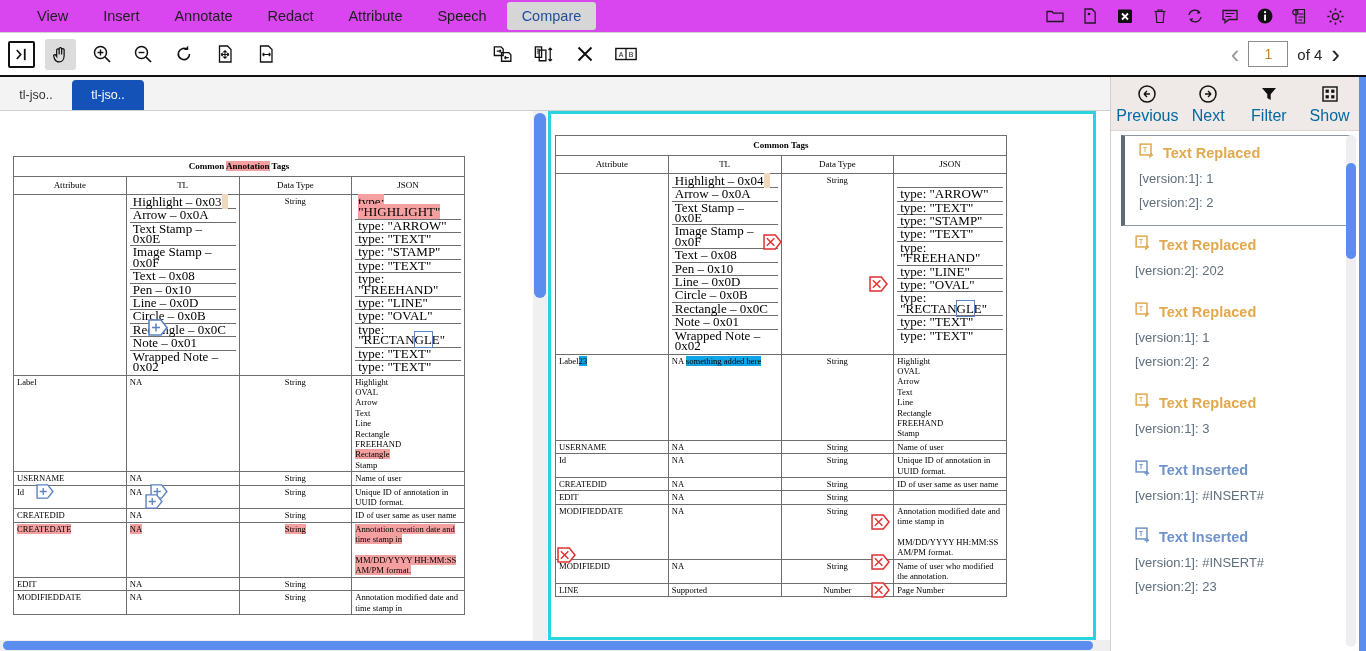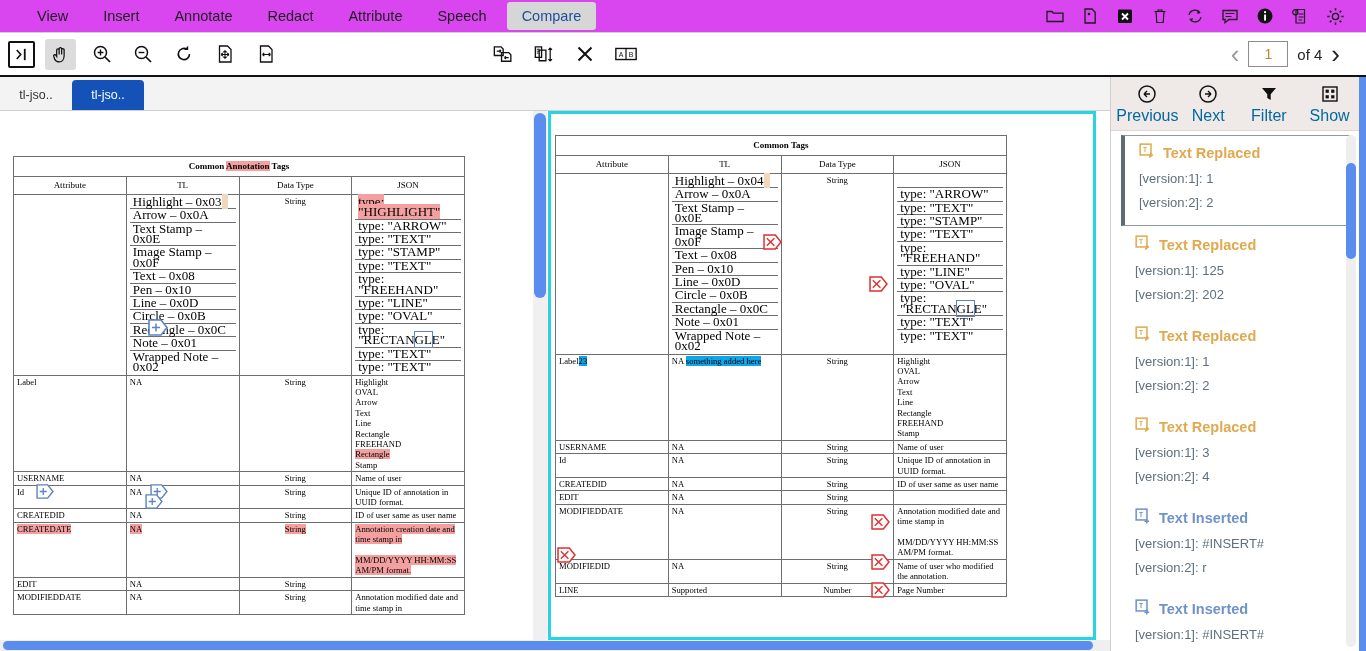--- a/index.html
+++ b/index.html
@@ -732,21 +732,20 @@
         </div>
         <div class="chg">
           <div class="chg-title replaced">
             <span><svg width="17" height="16" viewBox="0 0 18 17">
                 <rect x="1.2" y="1.2" width="11.5" height="11.5" fill="none" stroke="#e0a94f" stroke-width="1.6"></rect>
                 <text x="4.3" y="9.6" font-family="Liberation Sans, sans-serif" font-size="7" fill="#e0a94f">T</text>
                 <path d="M12.2 10.6l2.6 2.6M11 15.5l1.6-4 1.4 1.4z" stroke="#e0a94f" stroke-width="1.3" fill="none"></path>
               </svg></span>
             <span>Text Replaced</span>
           </div>
-          <div class="chg-line">[version:1]: 125</div>
           <div class="chg-line">[version:2]: 202</div>
         </div>
         <div class="chg">
           <div class="chg-title replaced">
             <span><svg width="17" height="16" viewBox="0 0 18 17">
                 <rect x="1.2" y="1.2" width="11.5" height="11.5" fill="none" stroke="#e0a94f" stroke-width="1.6"></rect>
                 <text x="4.3" y="9.6" font-family="Liberation Sans, sans-serif" font-size="7" fill="#e0a94f">T</text>
                 <path d="M12.2 10.6l2.6 2.6M11 15.5l1.6-4 1.4 1.4z" stroke="#e0a94f" stroke-width="1.3" fill="none"></path>
               </svg></span>
             <span>Text Replaced</span>
@@ -757,33 +756,31 @@
         <div class="chg">
           <div class="chg-title replaced">
             <span><svg width="17" height="16" viewBox="0 0 18 17">
                 <rect x="1.2" y="1.2" width="11.5" height="11.5" fill="none" stroke="#e0a94f" stroke-width="1.6"></rect>
                 <text x="4.3" y="9.6" font-family="Liberation Sans, sans-serif" font-size="7" fill="#e0a94f">T</text>
                 <path d="M12.2 10.6l2.6 2.6M11 15.5l1.6-4 1.4 1.4z" stroke="#e0a94f" stroke-width="1.3" fill="none"></path>
               </svg></span>
             <span>Text Replaced</span>
           </div>
           <div class="chg-line">[version:1]: 3</div>
-          <div class="chg-line">[version:2]: 4</div>
         </div>
         <div class="chg">
           <div class="chg-title inserted">
             <span><svg width="17" height="16" viewBox="0 0 18 17">
                 <rect x="1.2" y="1.2" width="11.5" height="11.5" fill="none" stroke="#6f92c9" stroke-width="1.6"></rect>
                 <text x="4.3" y="9.6" font-family="Liberation Sans, sans-serif" font-size="7" fill="#6f92c9">T</text>
                 <path d="M12.5 11.5v5M10 14h5" stroke="#6f92c9" stroke-width="1.6"></path>
               </svg></span>
             <span>Text Inserted</span>
           </div>
           <div class="chg-line">[version:1]: #INSERT#</div>
-          <div class="chg-line">[version:2]: r</div>
         </div>
         <div class="chg">
           <div class="chg-title inserted">
             <span><svg width="17" height="16" viewBox="0 0 18 17">
                 <rect x="1.2" y="1.2" width="11.5" height="11.5" fill="none" stroke="#6f92c9" stroke-width="1.6"></rect>
                 <text x="4.3" y="9.6" font-family="Liberation Sans, sans-serif" font-size="7" fill="#6f92c9">T</text>
                 <path d="M12.5 11.5v5M10 14h5" stroke="#6f92c9" stroke-width="1.6"></path>
               </svg></span>
             <span>Text Inserted</span>
           </div>

